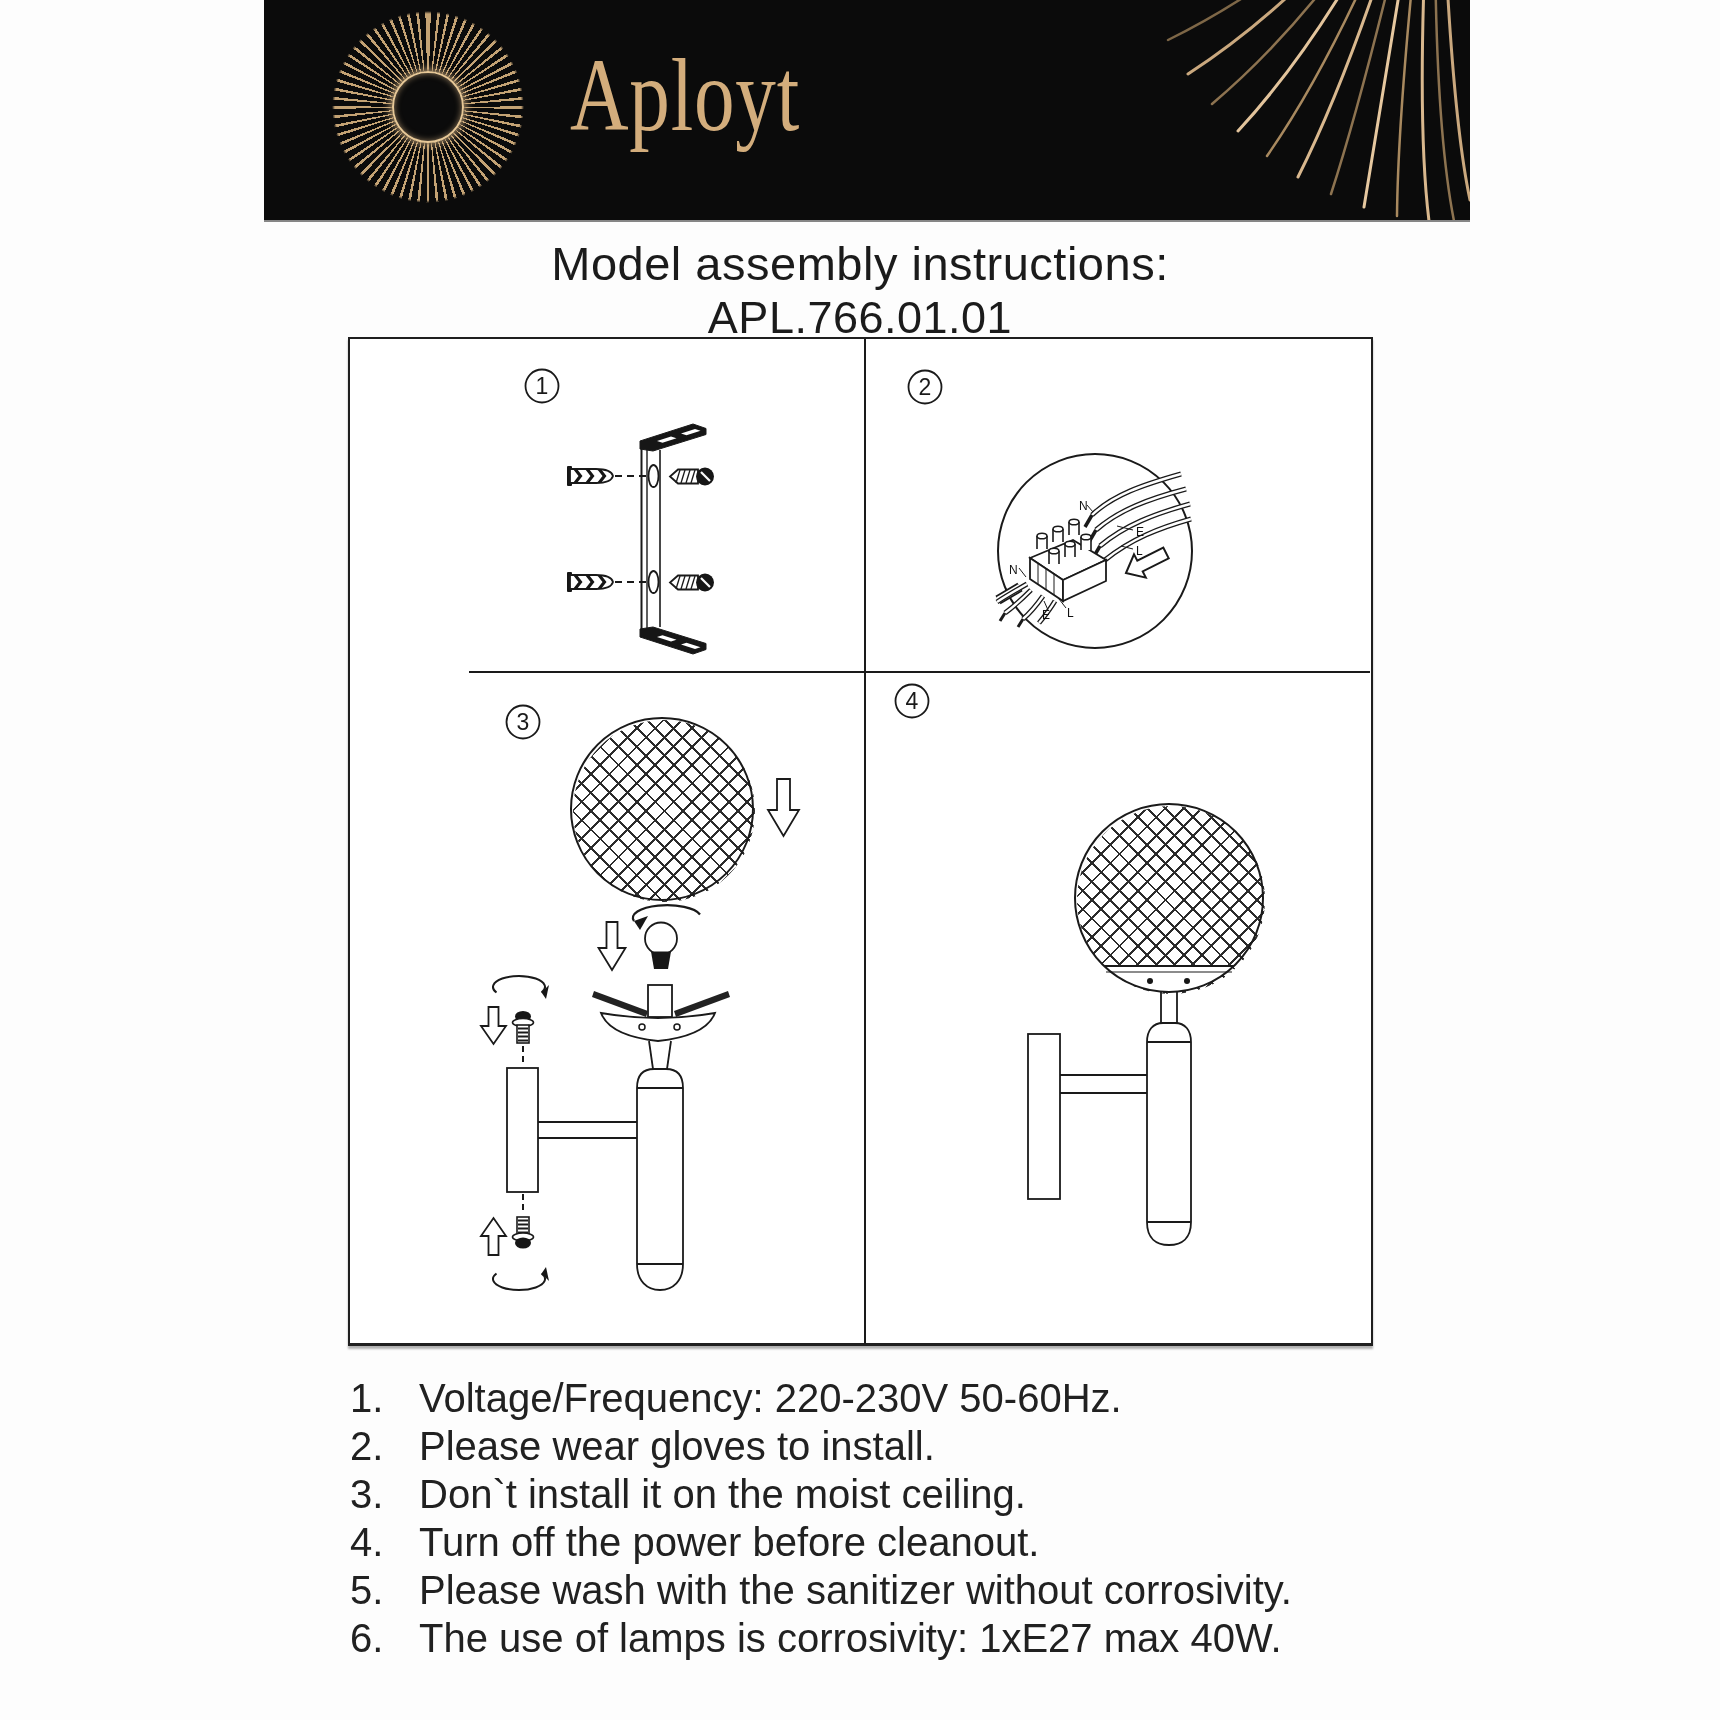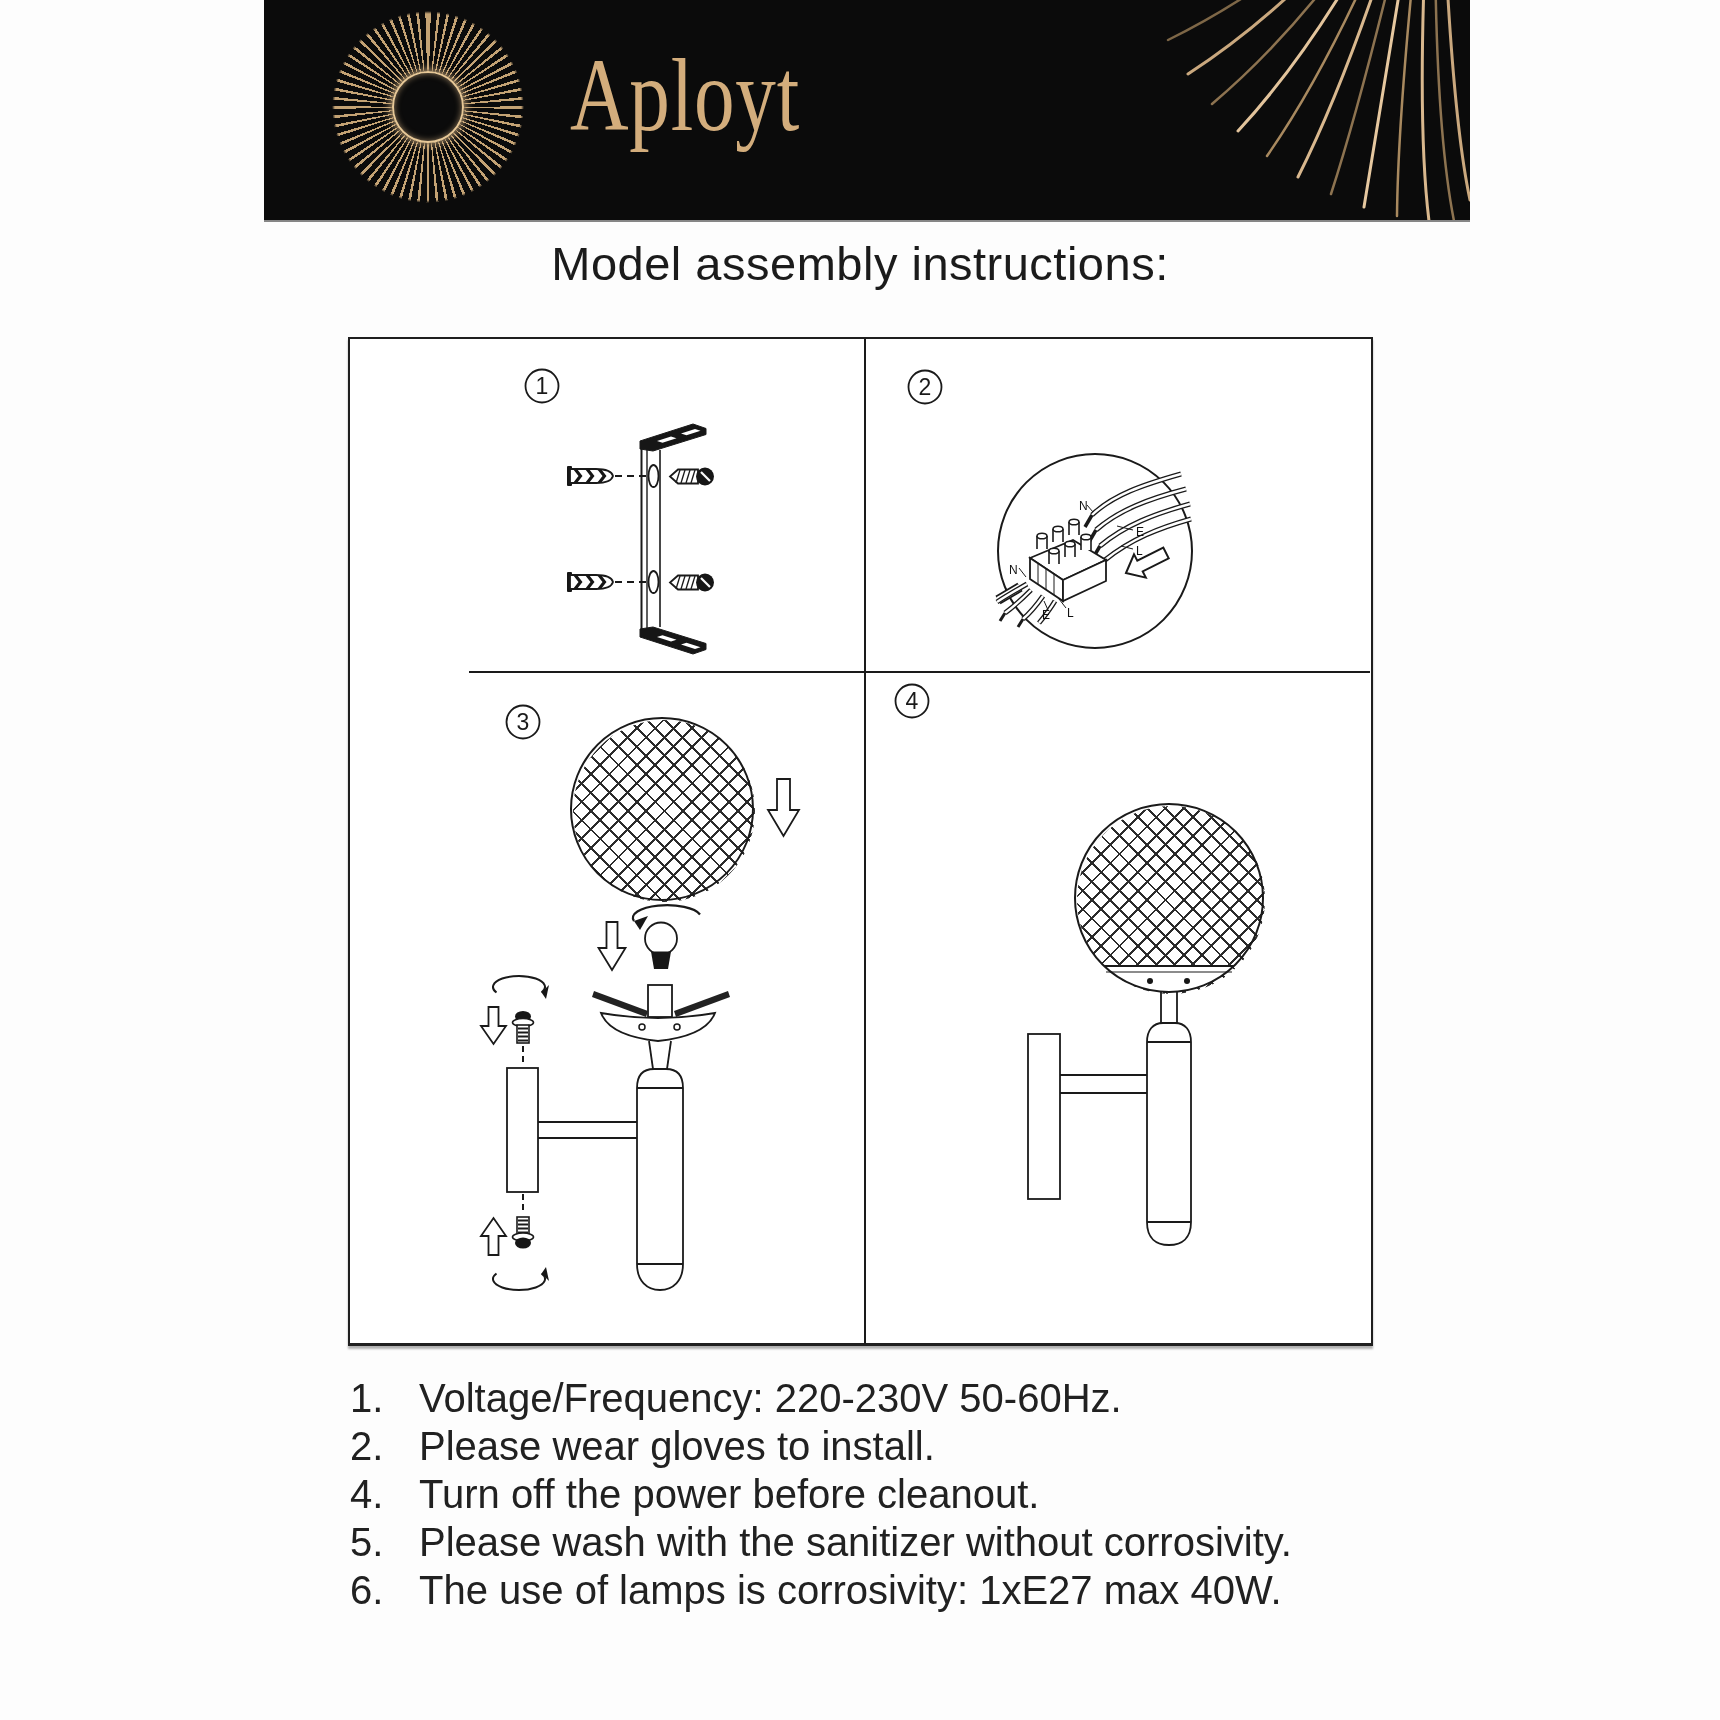--- a/index.html
+++ b/index.html
@@ -58,20 +58,21 @@
         <path d="M377,-115 Q342,98 324,207" stroke="#e6c8a0" stroke-width="3"></path>
         <path d="M382,-112 Q358,108 357,216" stroke="#a8895f" stroke-width="2.5"></path>
         <path d="M388,-108 Q376,116 389,221" stroke="#d9b88e" stroke-width="3"></path>
         <path d="M395,-104 Q394,120 414,221" stroke="#8d7350" stroke-width="2.5"></path>
         <path d="M403,-100 Q412,116 430,200" stroke="#caa87e" stroke-width="3"></path>
       </g>
     </svg>
   </div>
 
   <div class="title1">Model assembly instructions:</div>
+  <div class="title2">APL.766.01.01</div>
 
   <div class="dbox">
     <div class="mesh g3"></div>
     <div class="mesh g4"></div>
 
     <svg class="overlay" width="1025" height="1010" viewBox="348 337 1025 1010">
       <g stroke="#1a1a1a" fill="none" stroke-width="2">
 
         <line x1="865" y1="339" x2="865" y2="1344"></line>
         <line x1="469" y1="672" x2="1370" y2="672"></line>
@@ -325,20 +326,23 @@
   </div>
 
   <div class="ilist">
     <div class="irow">
       <span class="num">1.</span><span>Voltage/Frequency: 220-230V 50-60Hz.</span>
     </div>
     <div class="irow">
       <span class="num">2.</span><span>Please wear gloves to install.</span>
     </div>
     <div class="irow">
+      <span class="num">3.</span><span>Don`t install it on the moist ceiling.</span>
+    </div>
+    <div class="irow">
       <span class="num">4.</span><span>Turn off the power before cleanout.</span>
     </div>
     <div class="irow">
       <span class="num">5.</span><span>Please wash with the sanitizer without corrosivity.</span>
     </div>
     <div class="irow">
       <span class="num">6.</span><span>The use of lamps is corrosivity: 1xE27 max 40W.</span>
     </div>
   </div>
 

